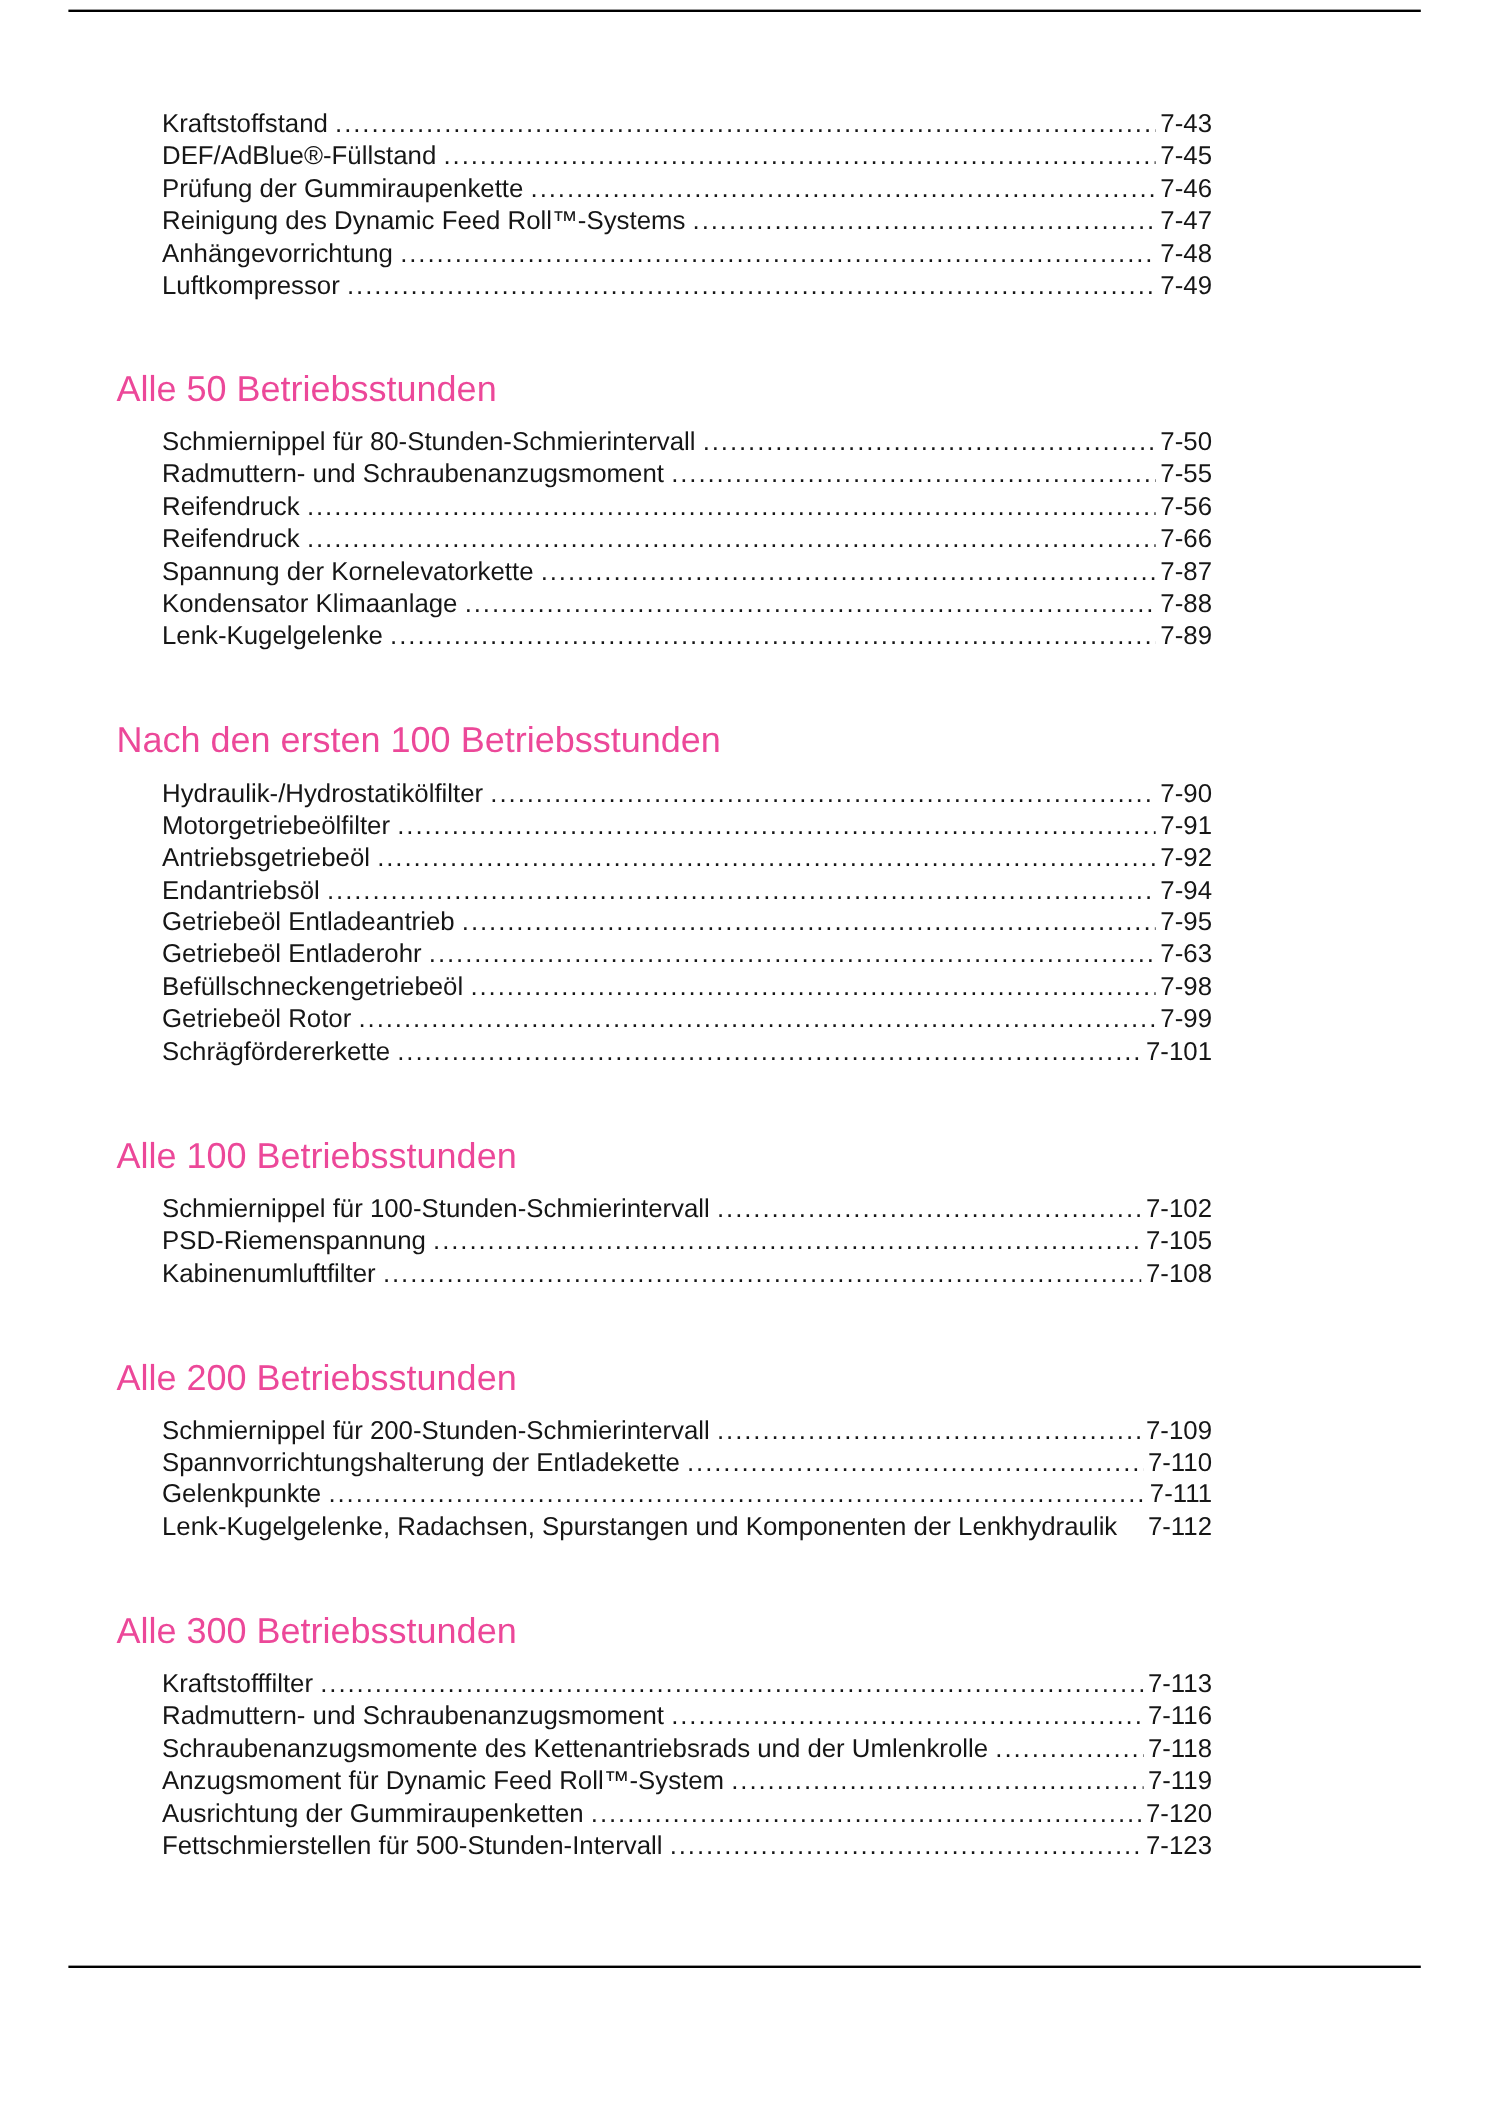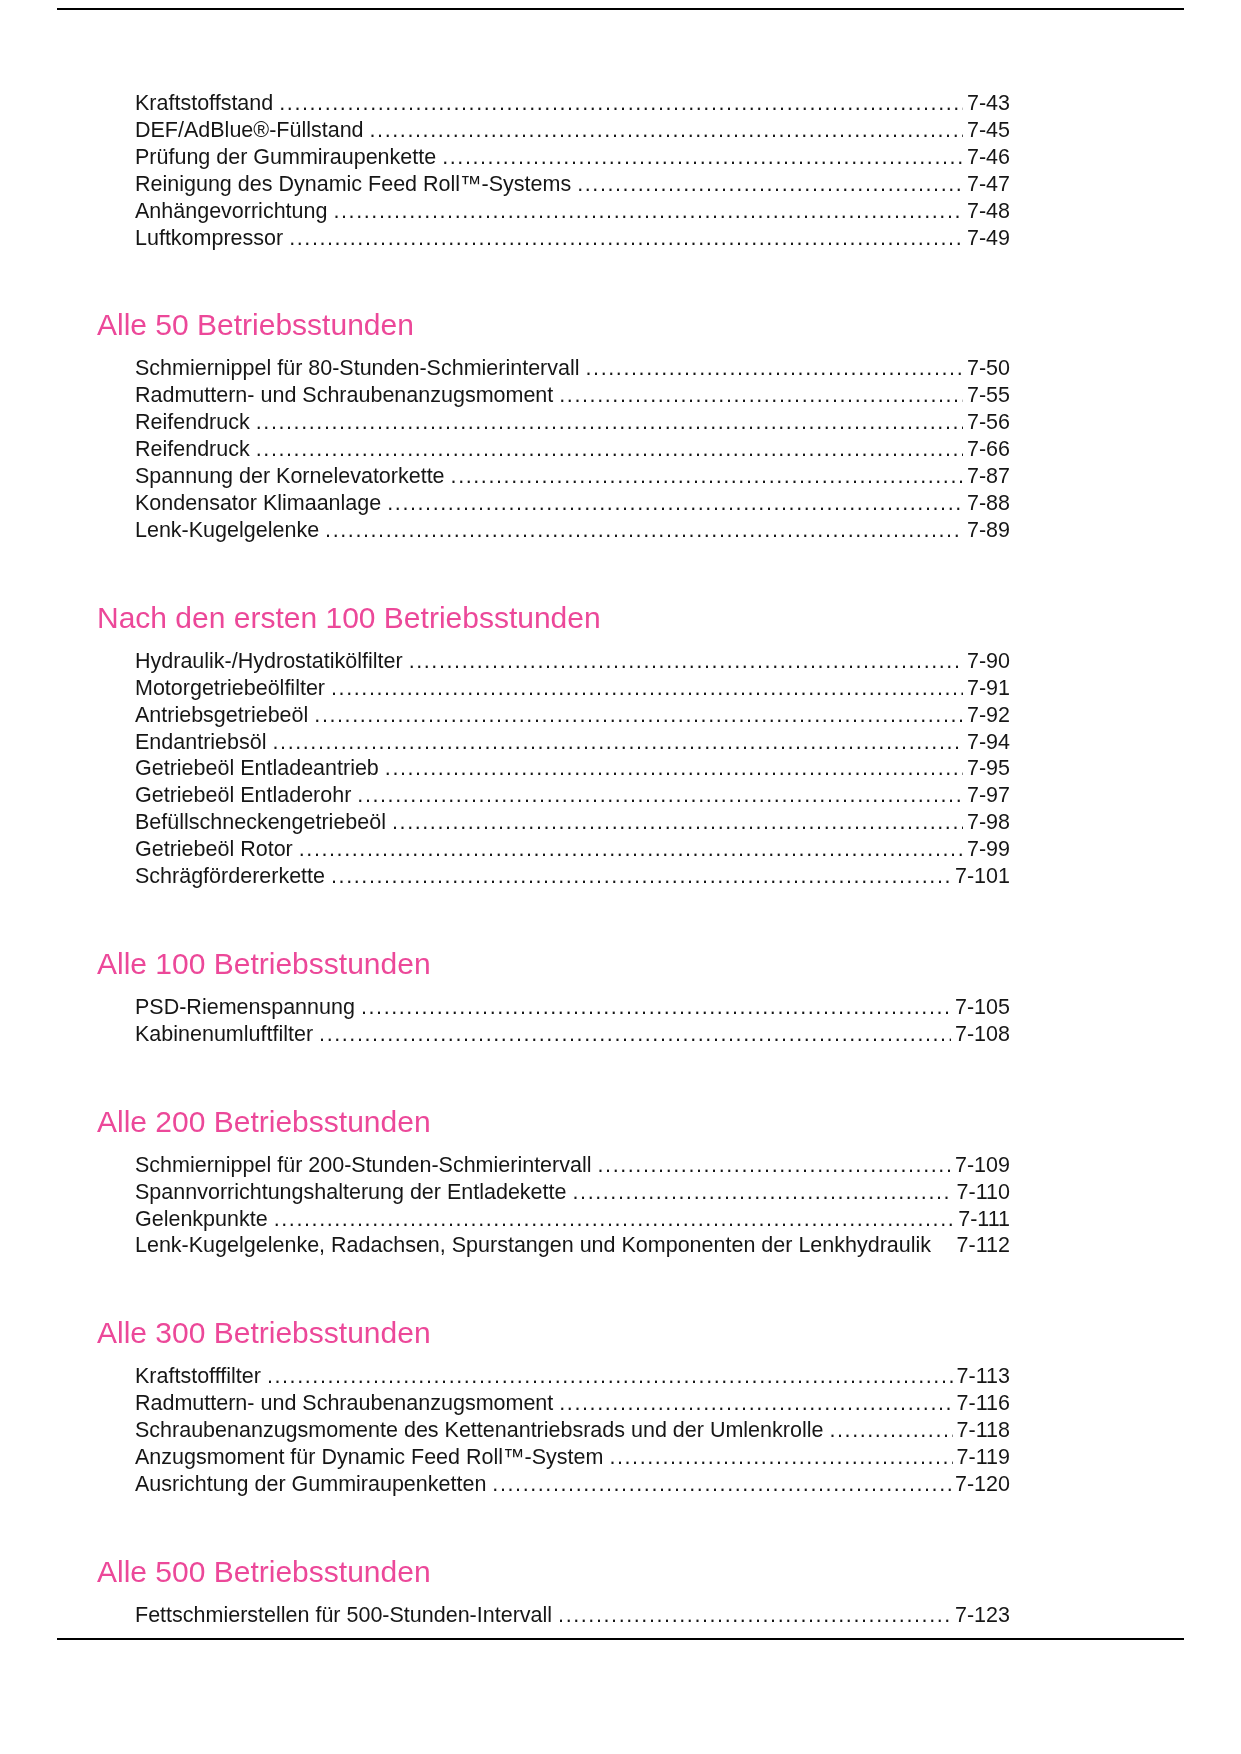--- a/index.html
+++ b/index.html
@@ -164,21 +164,21 @@
             <span class="pagenum">7-94</span>
           </div>
           <div class="entry">
             <span class="title">Getriebeöl Entladeantrieb</span>
             <span class="leader"></span>
             <span class="pagenum">7-95</span>
           </div>
           <div class="entry">
             <span class="title">Getriebeöl Entladerohr</span>
             <span class="leader"></span>
-            <span class="pagenum">7-97</span>
+            <span class="pagenum">7-63</span>
           </div>
           <div class="entry">
             <span class="title">Befüllschneckengetriebeöl</span>
             <span class="leader"></span>
             <span class="pagenum">7-98</span>
           </div>
           <div class="entry">
             <span class="title">Getriebeöl Rotor</span>
             <span class="leader"></span>
             <span class="pagenum">7-99</span>
@@ -186,20 +186,25 @@
           <div class="entry">
             <span class="title">Schrägfördererkette</span>
             <span class="leader"></span>
             <span class="pagenum">7-101</span>
           </div>
         </div>
       </section>
       <section class="section">
         <h2 class="heading">Alle 100 Betriebsstunden</h2>
         <div class="entries">
+          <div class="entry">
+            <span class="title">Schmiernippel für 100-Stunden-Schmierintervall</span>
+            <span class="leader"></span>
+            <span class="pagenum">7-102</span>
+          </div>
           <div class="entry">
             <span class="title">PSD-Riemenspannung</span>
             <span class="leader"></span>
             <span class="pagenum">7-105</span>
           </div>
           <div class="entry">
             <span class="title">Kabinenumluftfilter</span>
             <span class="leader"></span>
             <span class="pagenum">7-108</span>
           </div>
@@ -254,21 +259,20 @@
             <span class="pagenum">7-119</span>
           </div>
           <div class="entry">
             <span class="title">Ausrichtung der Gummiraupenketten</span>
             <span class="leader"></span>
             <span class="pagenum">7-120</span>
           </div>
         </div>
       </section>
       <section class="section">
-        <h2 class="heading">Alle 500 Betriebsstunden</h2>
         <div class="entries">
           <div class="entry">
             <span class="title">Fettschmierstellen für 500-Stunden-Intervall</span>
             <span class="leader"></span>
             <span class="pagenum">7-123</span>
           </div>
         </div>
       </section>
     </main>
   <hr class="rule bottom">

